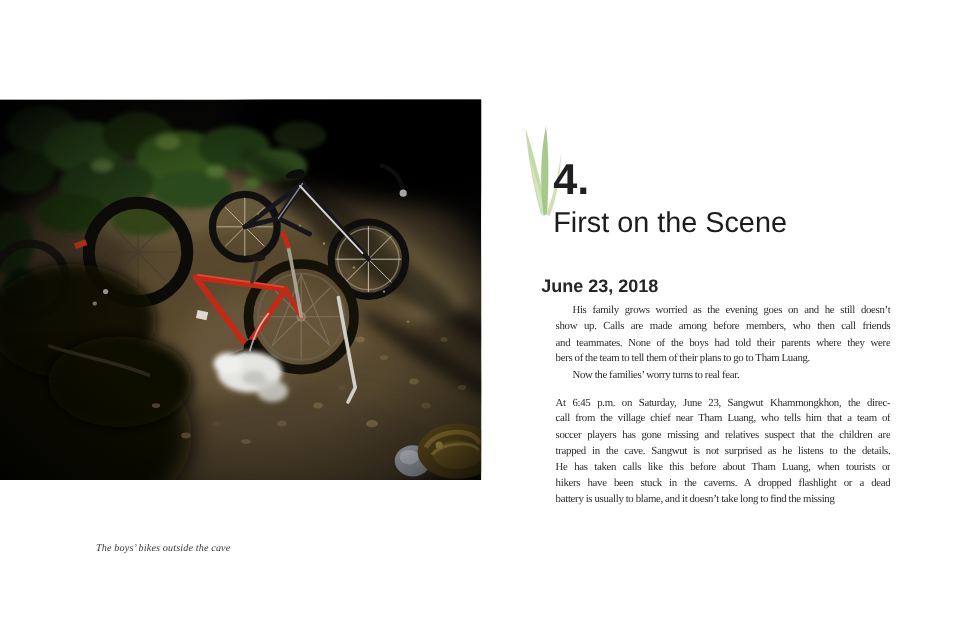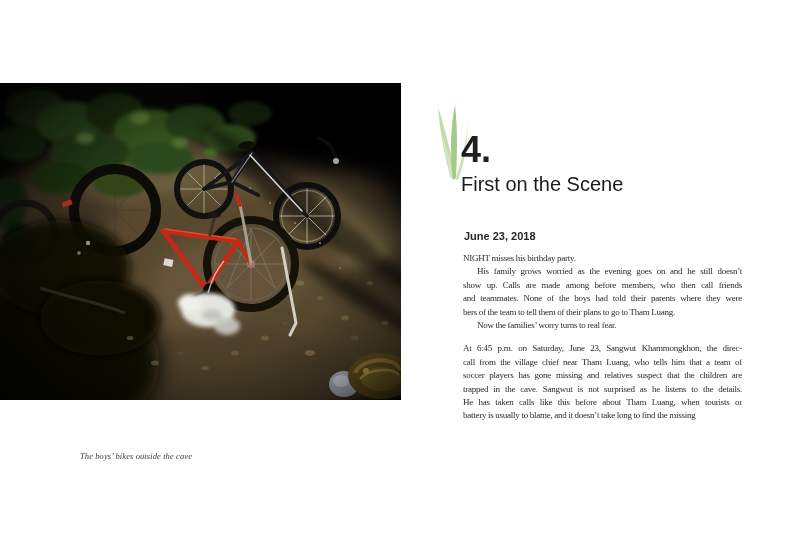--- a/index.html
+++ b/index.html
@@ -14,24 +14,24 @@
              font:italic 8.5px/12px "Liberation Serif", serif;
              color:#3c3c3c; letter-spacing:.1px;margin-top:44px; }
 
   
   .grass { position:absolute; left:438px; top:103px; }
   .chapter-number { position:absolute; left:461px; top:132px;
                     font-family:"Liberation Sans", sans-serif; font-weight:700;
                     font-size:36px; line-height:1; color:#1f1f1f; }
   .chapter-title { position:absolute; left:461px; top:173px;
                    font-family:"Liberation Sans", sans-serif; font-weight:400;
-                   font-size:20px; line-height:1.1; color:#1c1c1c; }
-  .date-heading { position:absolute; left:464px; top:230px;
+                   font-size:24px; line-height:1.1; color:#1c1c1c; }
+  .date-heading { position:absolute; left:451px; top:230px;
                   font-family:"Liberation Sans", sans-serif; font-weight:700;
-                  font-size:11px; color:#262626; }
+                  font-size:15px; color:#262626; }
   .body-text { position:absolute; left:463px; top:252px; width:279px;
                font-family:"Liberation Serif", serif; font-size:9px; color:#2b2b2b;
                letter-spacing:-0.25px; word-spacing:-0.2px; }
   .line { line-height:13.4px; height:13.4px; overflow:hidden;
           text-align:justify; text-align-last:justify; }
   .line.last { text-align-last:left; }
   .para.indent .line.first { text-indent:14px; }
   .para.section-break { margin-top:10px; }
 </style>
 </head>
@@ -221,35 +221,33 @@
     <path d="M17,76 C23,60 28,42 30,20 C29,46 25,66 20,77 Z" fill="#cfe0b8"></path>
   </svg>
 
   <div class="chapter-number">4.</div>
 
   <div class="chapter-title">First on the Scene</div>
 
   <div class="date-heading">June 23, 2018</div>
 
   <div class="body-text">
-      <div class="para">
-        <div class="line first last">NIGHT misses his birthday party.</div>
-      </div>
       <div class="para indent">
         <div class="line first">His family grows worried as the evening goes on and he still doesn’t</div>
         <div class="line">show up. Calls are made among before members, who then call friends</div>
         <div class="line">and teammates. None of the boys had told their parents where they were</div>
         <div class="line last">bers of the team to tell them of their plans to go to Tham Luang.</div>
       </div>
       <div class="para indent">
         <div class="line first last">Now the families’ worry turns to real fear.</div>
       </div>
       <div class="para section-break">
         <div class="line first">At 6:45 p.m. on Saturday, June 23, Sangwut Khammongkhon, the direc-</div>
         <div class="line">call from the village chief near Tham Luang, who tells him that a team of</div>
         <div class="line">soccer players has gone missing and relatives suspect that the children are</div>
         <div class="line">trapped in the cave. Sangwut is not surprised as he listens to the details.</div>
         <div class="line">He has taken calls like this before about Tham Luang, when tourists or</div>
+        <div class="line">hikers have been stuck in the caverns. A dropped flashlight or a dead</div>
         <div class="line last">battery is usually to blame, and it doesn’t take long to find the missing</div>
       </div>
     </div>
 
 </div>
 
 </body></html>

